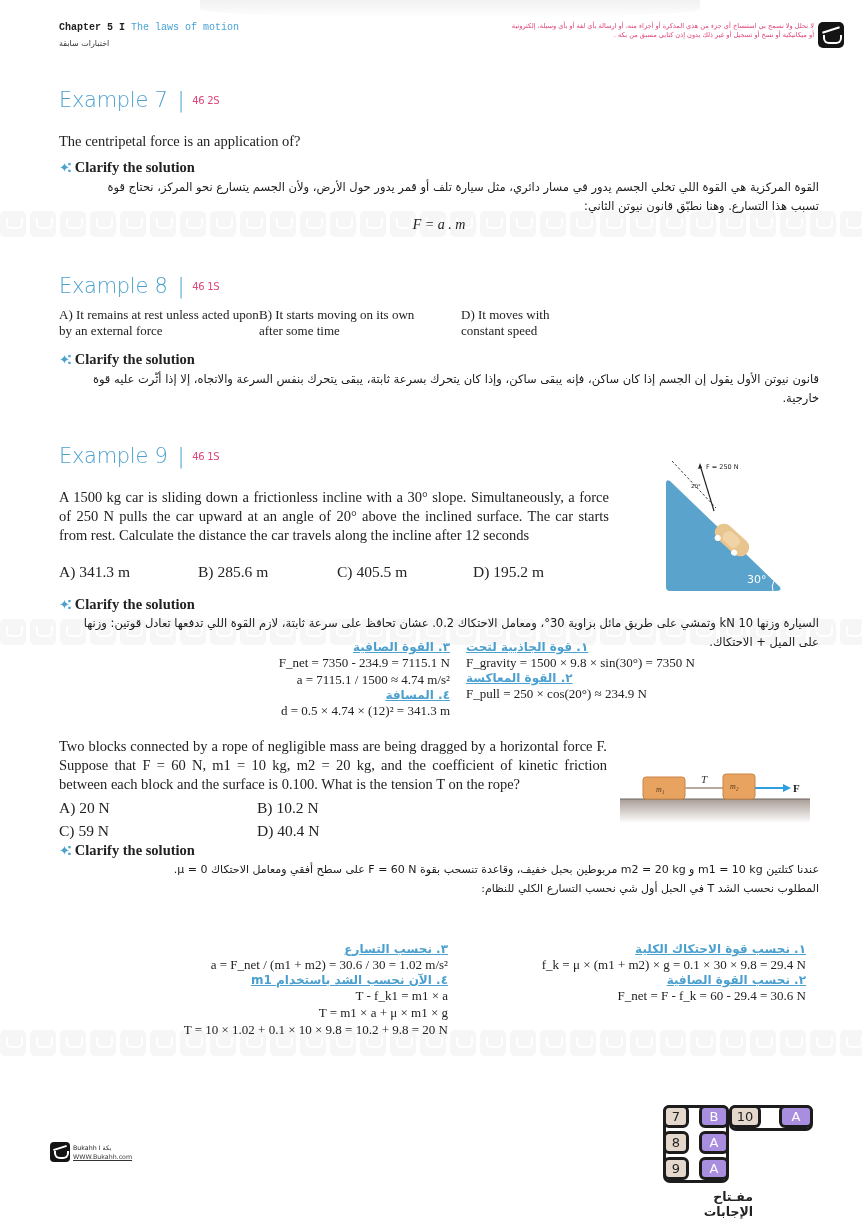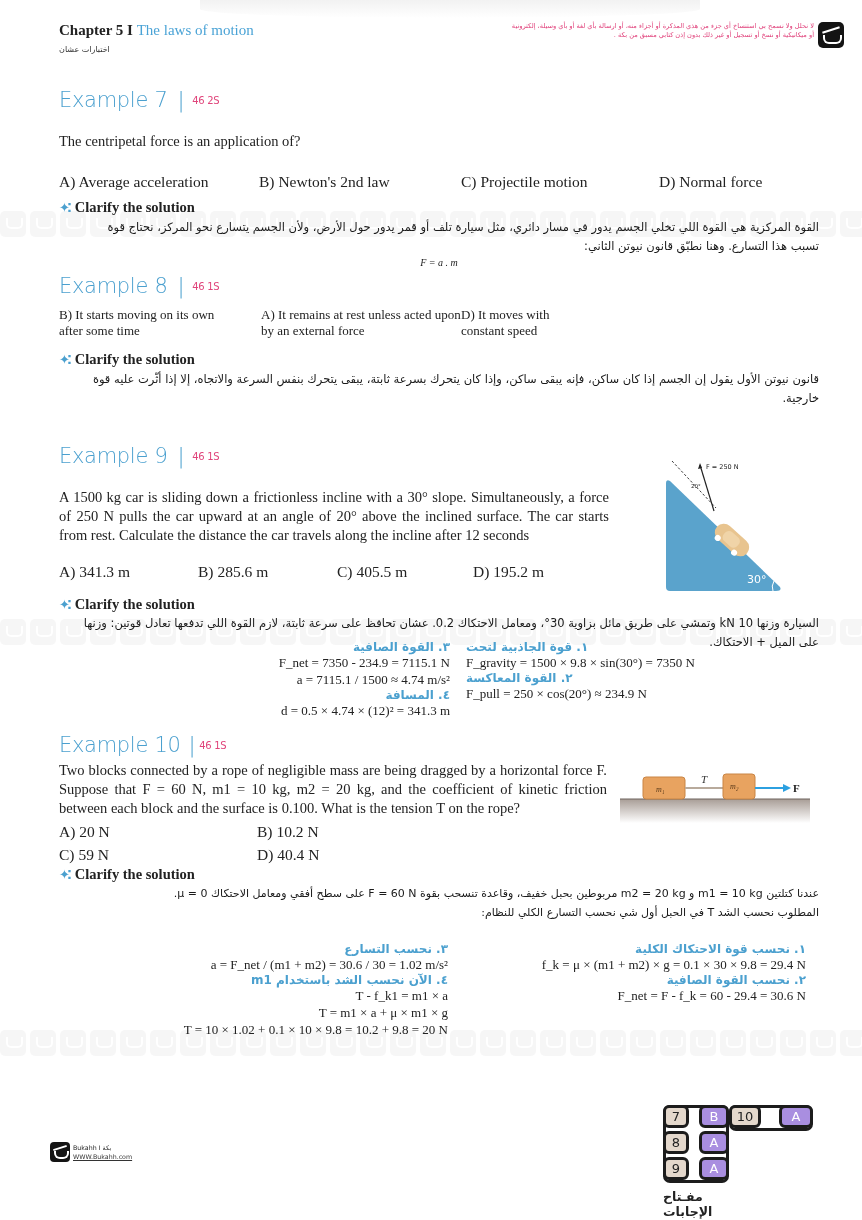--- a/index.html
+++ b/index.html
@@ -4,21 +4,21 @@
 <style>
   * { box-sizing: border-box; margin: 0; padding: 0; }
   html, body { width: 862px; height: 1220px; background: #ffffff; overflow: hidden; }
   body { position: relative; font-family: "Liberation Serif", serif; color: #1a1a1a; }
 
   .top-shade { position: absolute; left: 200px; top: 0; width: 500px; height: 18px;
     background: linear-gradient(to bottom, #ececec, #ffffff); border-radius: 0 0 50% 50%; opacity: .7; }
 
   
   .hdr-left { position: absolute; left: 59px; top: 22px; }
-  .chapter { font-family: Liberation Serif, serif; font-size: 15px; font-weight: bold; color: #222; }
+  .chapter { font-family: Liberation Mono, monospace; font-size: 10px; font-weight: bold; color: #222; }
   .chapter .sub { font-weight: normal; color: #4aa3d6; }
   .hdr-ar { font-family: "DejaVu Sans", sans-serif; font-size: 8px; color: #333; margin-top: 6px; direction: rtl; text-align: left; }
   .hdr-right { position: absolute; right: 18px; top: 22px; display: flex; align-items: flex-start; gap: 4px; }
   .copyright { direction: rtl; text-align: right; font-family: "DejaVu Sans", sans-serif; font-size: 6.6px; line-height: 9px; color: #e0407a; width: 340px; }
   .logo { width: 26px; height: 26px; background: #141414; border-radius: 5px; position: relative; overflow: hidden; }
   .logo::before { content: ""; position: absolute; left: 4px; top: 7px; width: 18px; height: 2px; background: #fff; transform: rotate(-18deg); }
   .logo::after { content: ""; position: absolute; left: 5px; top: 13px; width: 15px; height: 7px; border: 2px solid #fff; border-top: none; border-radius: 0 0 6px 6px; }
 
   
   .wm { position: absolute; left: 0; width: 862px; height: 28px; display: flex; gap: 4px; overflow: hidden; opacity: .55; z-index: 0; }
@@ -28,51 +28,51 @@
   .section { position: absolute; left: 59px; z-index: 1; }
   .ex-title { font-family: "DejaVu Sans", sans-serif; font-size: 21px; color: #4ba0cf; font-weight: 300; letter-spacing: -0.3px; }
   .ex-title .bar { margin: 0 8px 0 10px; }
   .ex-title .code { font-size: 10px; color: #e0457b; font-weight: 500; vertical-align: 3px; }
   .q { font-size: 14.5px; line-height: 19px; color: #222; text-align: justify; }
   .opts { display: flex; font-size: 15.5px; color: #222; }
   .opts span { display: inline-block; }
   .clarify { font-size: 14.5px; font-weight: bold; display: flex; align-items: center; gap: 6px; color: #222; }
   .sparkle { color: #4ba0cf; font-size: 13px; font-family: "DejaVu Sans", sans-serif; letter-spacing: -3px; }
   .ar { direction: rtl; text-align: right; font-family: "DejaVu Sans", sans-serif; font-size: 11.5px; line-height: 19px; color: #1a1a1a; }
-  .eq { font-style: italic; font-size: 10px; text-align: center; color: #222; }
-  .ar-h { direction: rtl; font-family: "DejaVu Sans", sans-serif; font-size: 12px; color: #4ba0cf; font-weight: bold; }
+  .eq { font-style: italic; font-size: 14px; text-align: center; color: #222; }
+  .ar-h { direction: rtl; font-family: "DejaVu Sans", sans-serif; font-size: 12px; color: #4ba0cf; font-weight: bold; text-decoration: underline; }
   .formula { font-size: 13px; color: #222; line-height: 17px; }
 
   
   .foot-left { position: absolute; left: 50px; top: 1142px; display: flex; align-items: center; gap: 3px; }
   .foot-left .logo { width: 20px; height: 20px; border-radius: 4px; }
   .foot-left .logo::before { left: 3px; top: 5px; width: 14px; }
   .foot-left .logo::after { left: 4px; top: 9px; width: 11px; height: 6px; }
   .foot-txt { font-family: "DejaVu Sans", sans-serif; font-size: 6.3px; color: #222; line-height: 9px; }
   .foot-txt .url { text-decoration: underline; color: #333; }
 
   .key { position: absolute; left: 663px; top: 1105px; }
   .key-grid { position: relative; width: 150px; height: 78px; }
   .kc { position: absolute; height: 23px; border: 3px solid #1c1c1c; border-radius: 6px; font-family: "DejaVu Sans", sans-serif; font-size: 13px; display: flex; align-items: center; justify-content: center; }
   .kc.num { background: #e4d8cc; color: #222; width: 26px; }
   .kc.ans { background: #a98ee0; color: #fff; width: 30px; }
   .kframe { position: absolute; border: 3px solid #1c1c1c; border-radius: 7px; background: #fff; }
-  .key-title { direction: rtl; font-family: "DejaVu Sans", sans-serif; font-size: 12.5px; font-weight: bold; color: #222; text-align: left; width: 90px; margin-top: 6px; }
+  .key-title { direction: rtl; font-family: "DejaVu Sans", sans-serif; font-size: 12.5px; font-weight: bold; color: #222; text-align: right; width: 90px; margin-top: 6px; }
 </style>
 </head>
 <body>
 
 <div class="top-shade"></div>
 
 <div class="hdr-left">
   <div class="chapter">
     <span>Chapter 5 I</span>
     <span class="sub">The laws of motion</span>
   </div>
-  <div class="hdr-ar">اختبارات عشان</div>
+  <div class="hdr-ar">اختبارات سابقة</div>
 </div>
 <div class="hdr-right">
   <div class="copyright">
     <div>لا نحلل ولا نسمح بي استنساخ أي جزء من هذي المذكرة أو أجزاء منه، أو ارسالة بأي لغة أو بأي وسيلة، إلكترونية</div>
     <div>أو ميكانيكية أو نسخ أو تسجيل أو غير ذلك بدون إذن كتابي مسبق من بكة .</div>
   </div>
   <div class="logo"></div>
 </div>
 
 <div class="wm" style="top:211px">
@@ -167,41 +167,35 @@
     <span></span>
     <span></span>
     <span></span>
   </div>
 
 <div class="section" style="top:88px; width:760px;">
   <div class="ex-title">
     <span>Example 7</span><span class="bar">|</span><span class="code">46 2S</span>
   </div>
   <div class="q" style="margin-top:20px">The centripetal force is an application of?</div>
-  <div class="opts" style="margin-top:22px">
-    <span style="width:200px">A) Average acceleration</span>
-    <span style="width:202px">B) Newton's 2nd law</span>
-    <span style="width:198px">C) Projectile motion</span>
-    <span>D) Normal force</span>
-  </div>
   <div class="clarify" style="margin-top:8px">
     <span class="sparkle">✦⁚</span>
     <span>Clarify the solution</span>
   </div>
   <div class="ar" style="margin-top:2px; margin-left:20px;">القوة المركزية هي القوة اللي تخلي الجسم يدور في مسار دائري، مثل سيارة تلف أو قمر يدور حول الأرض، ولأن الجسم يتسارع نحو المركز، نحتاج قوة تسبب هذا التسارع. وهنا نطبّق قانون نيوتن الثاني:</div>
   <div class="eq" style="margin-top:1px">F = a . m</div>
 </div>
 
 <div class="section" style="top:274px; width:760px;">
   <div class="ex-title">
     <span>Example 8</span><span class="bar">|</span><span class="code">46 1S</span>
   </div>
   <div class="opts" style="margin-top:9px; font-size:13px; line-height:16px;">
+    <span style="width:200px">A) It remains at rest unless acted upon by an external force</span>
     <span style="width:202px; padding-right:20px;">B) It starts moving on its own after some time</span>
-    <span style="width:200px">A) It remains at rest unless acted upon by an external force</span>
     <span style="width:120px">D) It moves with constant speed</span>
   </div>
   <div class="clarify" style="margin-top:12px">
     <span class="sparkle">✦⁚</span>
     <span>Clarify the solution</span>
   </div>
   <div class="ar" style="margin-top:2px; margin-left:20px;">قانون نيوتن الأول يقول إن الجسم إذا كان ساكن، فإنه يبقى ساكن، وإذا كان يتحرك بسرعة ثابتة، يبقى يتحرك بنفس السرعة والاتجاه، إلا إذا أثّرت عليه قوة خارجية.</div>
 </div>
 
 <div class="section" style="top:444px; width:760px;">
@@ -249,23 +243,20 @@
   </div>
   <div style="width:340px; text-align:left;">
     <div class="ar-h">١. قوة الجاذبية لتحت</div>
     <div class="formula">F_gravity = 1500 × 9.8 × sin(30°) = 7350 N</div>
     <div class="ar-h">٢. القوة المعاكسة</div>
     <div class="formula">F_pull = 250 × cos(20°) ≈ 234.9 N</div>
   </div>
 </div>
 
 <div class="section" style="top:733px; width:760px;">
-  <div class="ex-title">
-    <span>Example 10</span><span class="bar" style="margin-left:8px; margin-right:4px;">|</span><span class="code">46 1S</span>
-  </div>
   <div class="q" style="margin-top:4px; width:548px;">Two blocks connected by a rope of negligible mass are being dragged by a horizontal force F. Suppose that F = 60 N, m1 = 10 kg, m2 = 20 kg, and the coefficient of kinetic friction between each block and the surface is 0.100. What is the tension T on the rope?</div>
   <div class="opts" style="margin-top:5px">
     <span style="width:198px">A) 20 N</span>
     <span>B) 10.2 N</span>
   </div>
   <div class="opts" style="margin-top:5px">
     <span style="width:198px">C) 59 N</span>
     <span>D) 40.4 N</span>
   </div>
   <div class="clarify" style="margin-top:2px">

